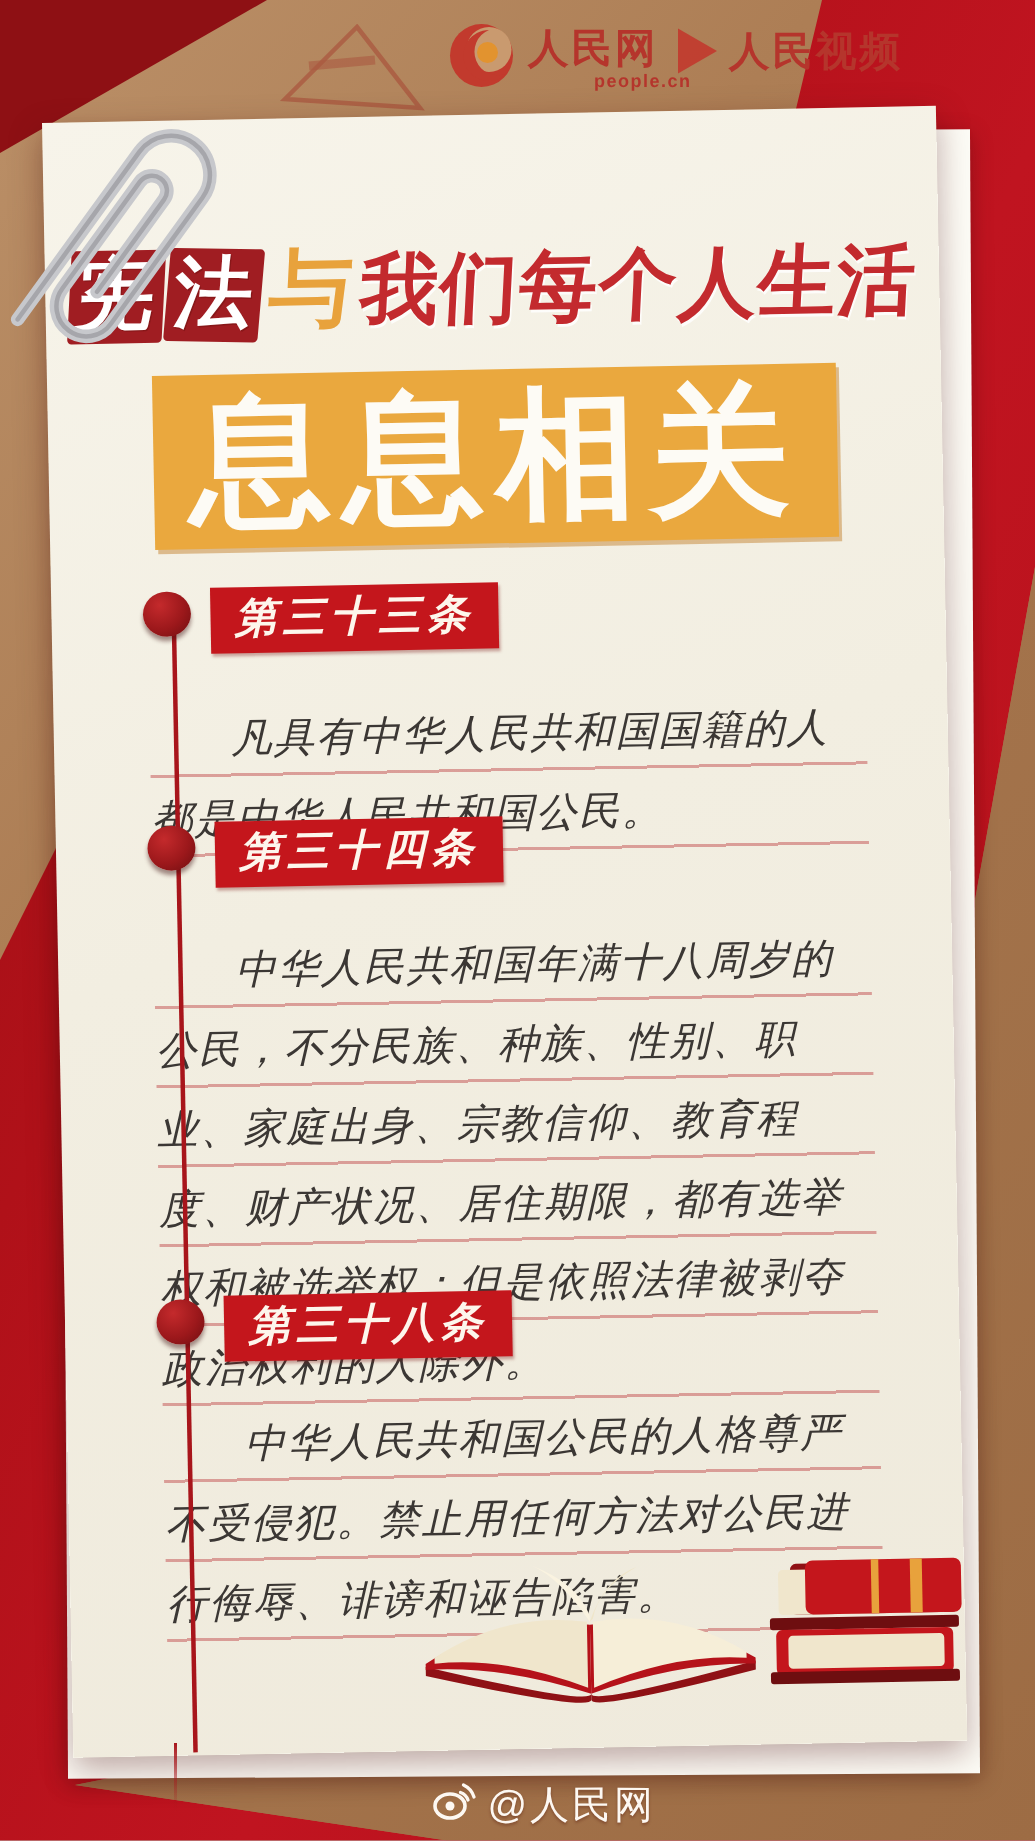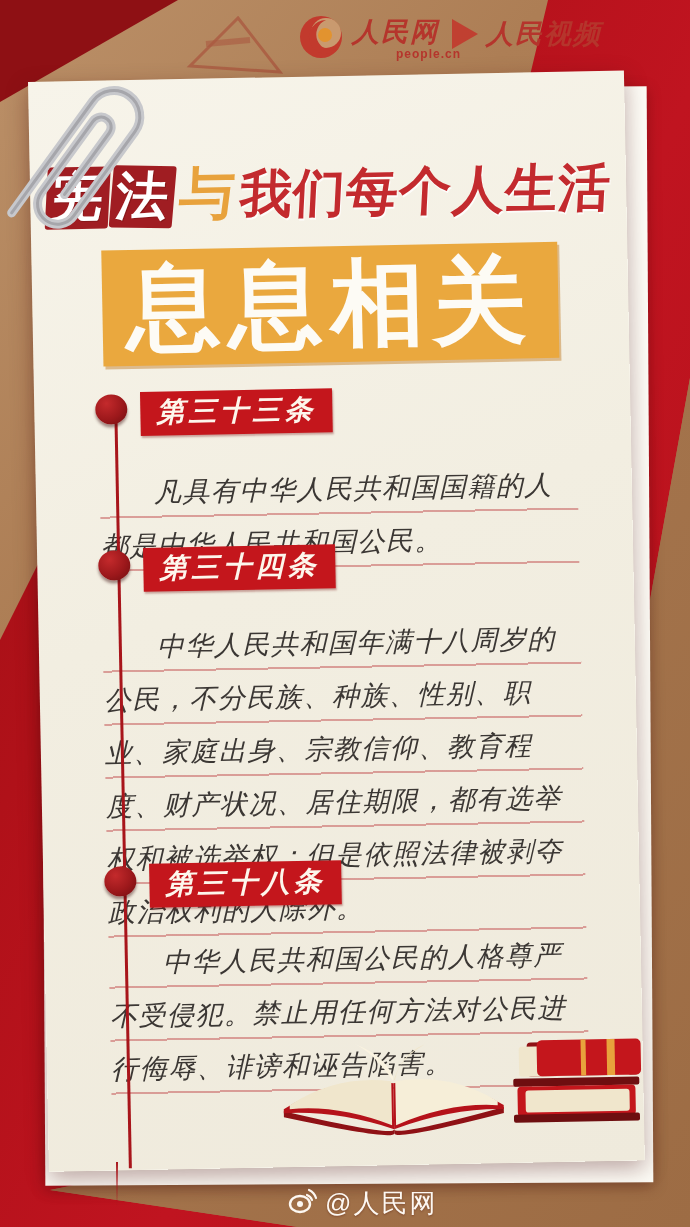--- a/index.html
+++ b/index.html
@@ -7,21 +7,21 @@
   .stage{position:relative;width:690px;height:1227px;overflow:hidden;
          background:linear-gradient(115deg,#9c1015 0%,#b01119 30%,#c01420 58%,#b5121a 100%);}
   .bg-svg{position:absolute;left:0;top:0;z-index:1;}
 
   
   .hdr{position:absolute;z-index:2;display:flex;align-items:center;gap:8px;}
   .stamp{left:176px;top:16px;opacity:.55;}
   .logo-people{left:298px;top:14px;}
   .logo-video{left:452px;top:16px;}
   .logo-col{display:flex;flex-direction:column;line-height:1;}
-  .logo-cn{font-size:27px;font-weight:bold;font-style:italic;color:#b5352c;letter-spacing:2px;}
+  .logo-cn{font-size:27px;font-weight:bold;color:#b5352c;letter-spacing:2px;}
   .logo-latin{font-size:12px;font-weight:bold;color:#b5352c;letter-spacing:1px;margin-top:2px;padding-left:44px;}
   .play-tri{width:0;height:0;border-left:26px solid #c2392e;border-top:15px solid transparent;border-bottom:15px solid transparent;opacity:.9;}
 
   
   .backsheet{position:absolute;z-index:3;left:42px;top:88px;width:608px;height:1096px;
              background:#fdfcf6;transform:rotate(-.35deg);box-shadow:0 4px 14px rgba(60,10,10,.35);}
   .poster{position:absolute;z-index:4;left:28px;top:82px;width:596px;height:1090px;
           background:linear-gradient(160deg,#f7f4ea 0%,#f2eee1 45%,#efeadc 100%);
           transform:rotate(-1.1deg);transform-origin:0 0;box-shadow:0 8px 22px rgba(70,10,10,.35);}
 

